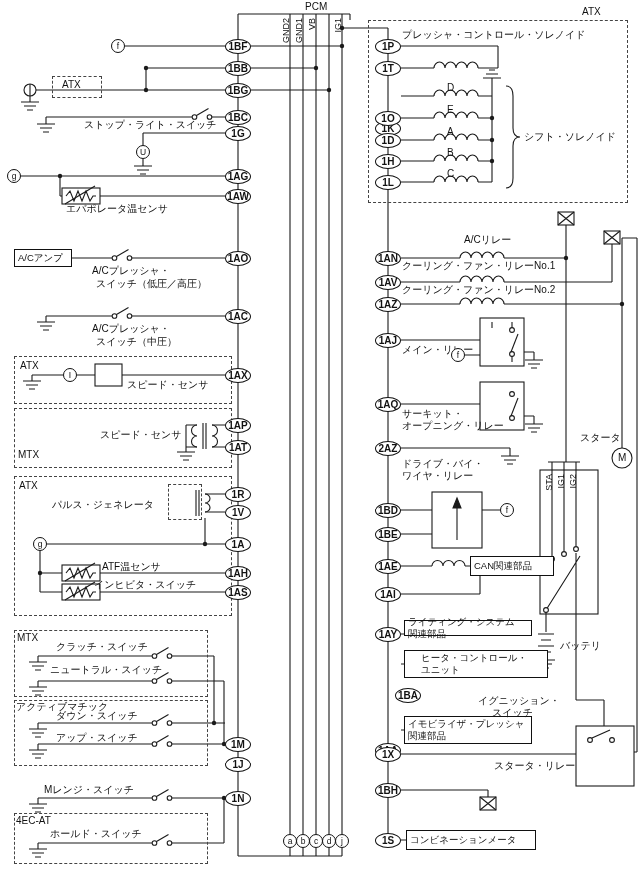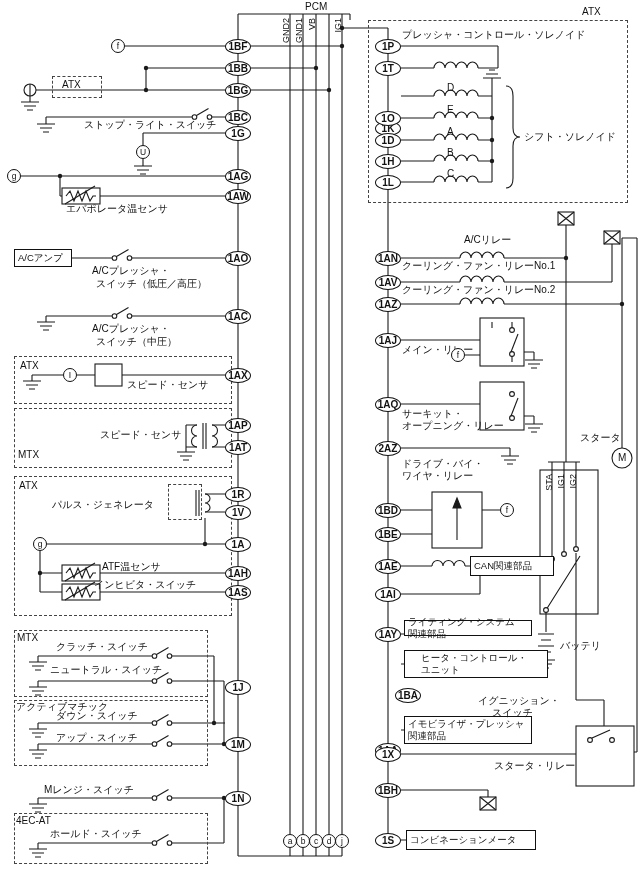--- a/index.html
+++ b/index.html
@@ -314,21 +314,21 @@
       <div class="pin" style="left: 225px; top: 250.5px;">1AO</div>
       <div class="pin" style="left: 225px; top: 308.5px;">1AC</div>
       <div class="pin" style="left: 225px; top: 367.5px;">1AX</div>
       <div class="pin" style="left: 225px; top: 417.5px;">1AP</div>
       <div class="pin" style="left: 225px; top: 439.5px;">1AT</div>
       <div class="pin" style="left: 225px; top: 486.5px;">1R</div>
       <div class="pin" style="left: 225px; top: 504.5px;">1V</div>
       <div class="pin" style="left: 225px; top: 536.5px;">1A</div>
       <div class="pin" style="left: 225px; top: 565.5px;">1AH</div>
       <div class="pin" style="left: 225px; top: 584.5px;">1AS</div>
-      <div class="pin" style="left: 225px; top: 680px;">1J</div>
+      <div class="pin" style="left: 225px; top: 757px;">1J</div>
       <div class="pin" style="left: 225px; top: 736.5px;">1M</div>
       <div class="pin" style="left: 225px; top: 790.5px;">1N</div>
       <div class="pin" style="left: 375px; top: 38.5px;">1P</div>
       <div class="pin" style="left: 375px; top: 60.5px;">1T</div>
       <div class="pin" style="left: 375px; top: 88.5px; margin-top: 32px;">1K</div>
       <div class="pin" style="left: 375px; top: 110.5px;">1O</div>
       <div class="pin" style="left: 375px; top: 132.5px;">1D</div>
       <div class="pin" style="left: 375px; top: 153.5px;">1H</div>
       <div class="pin" style="left: 375px; top: 174.5px;">1L</div>
       <div class="pin" style="left: 375px; top: 250.5px;">1AN</div>

